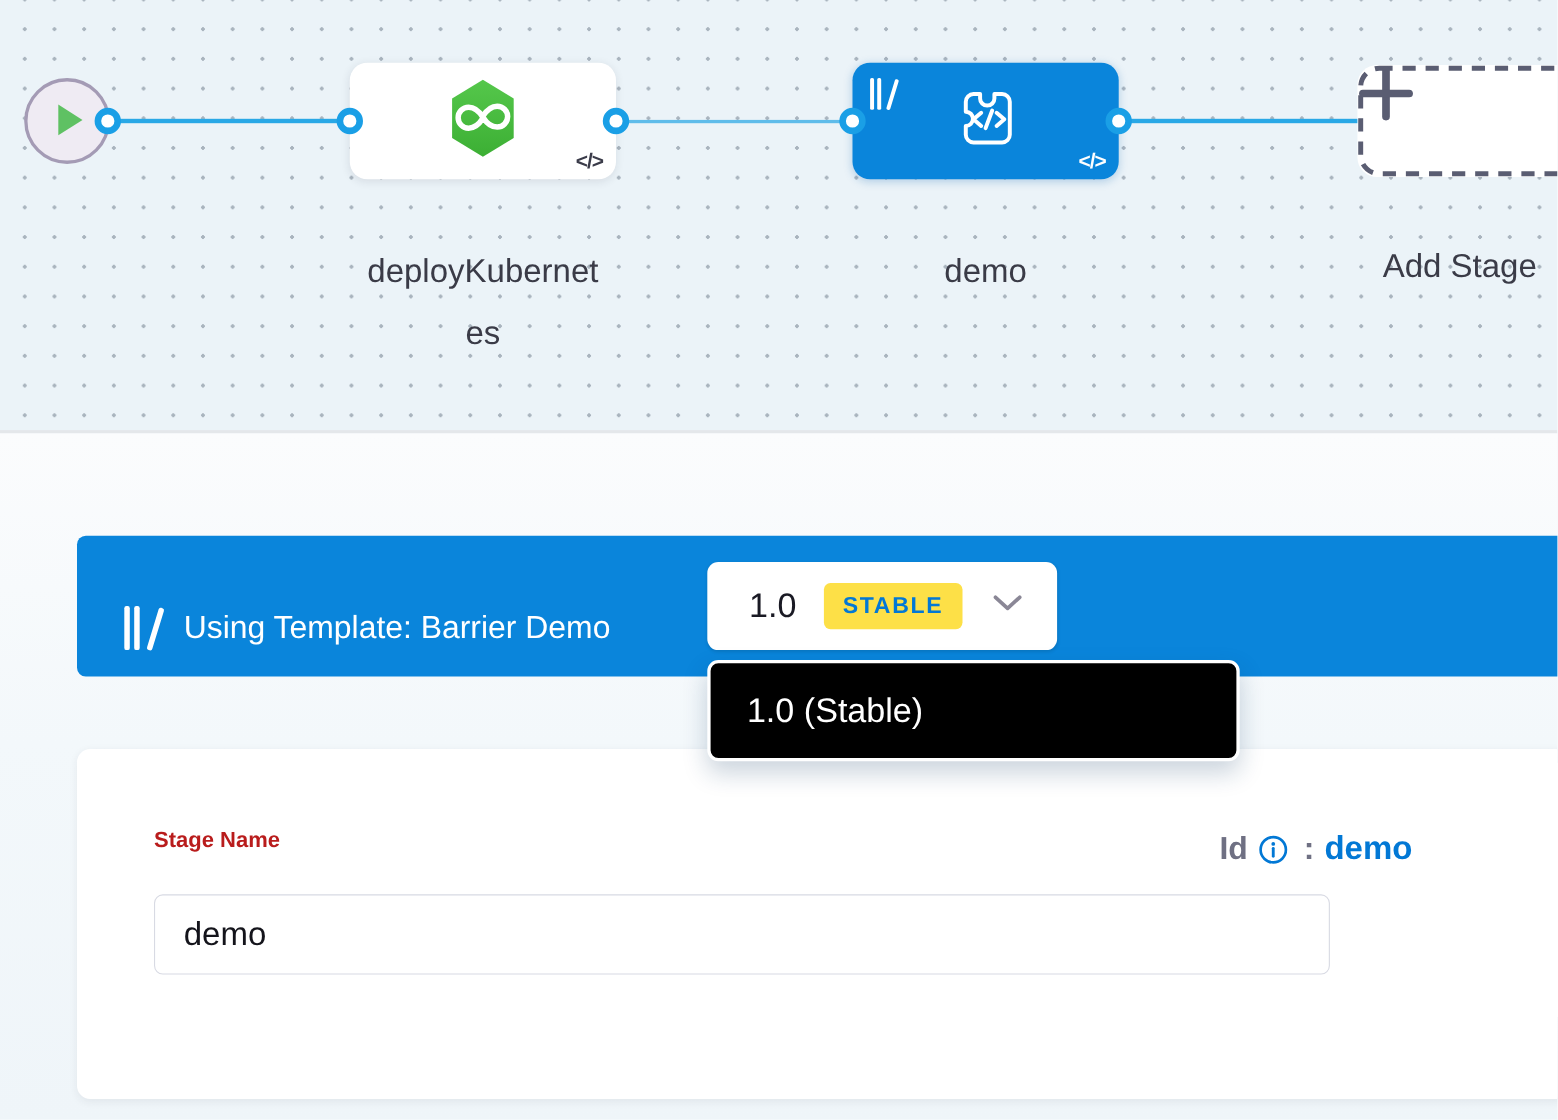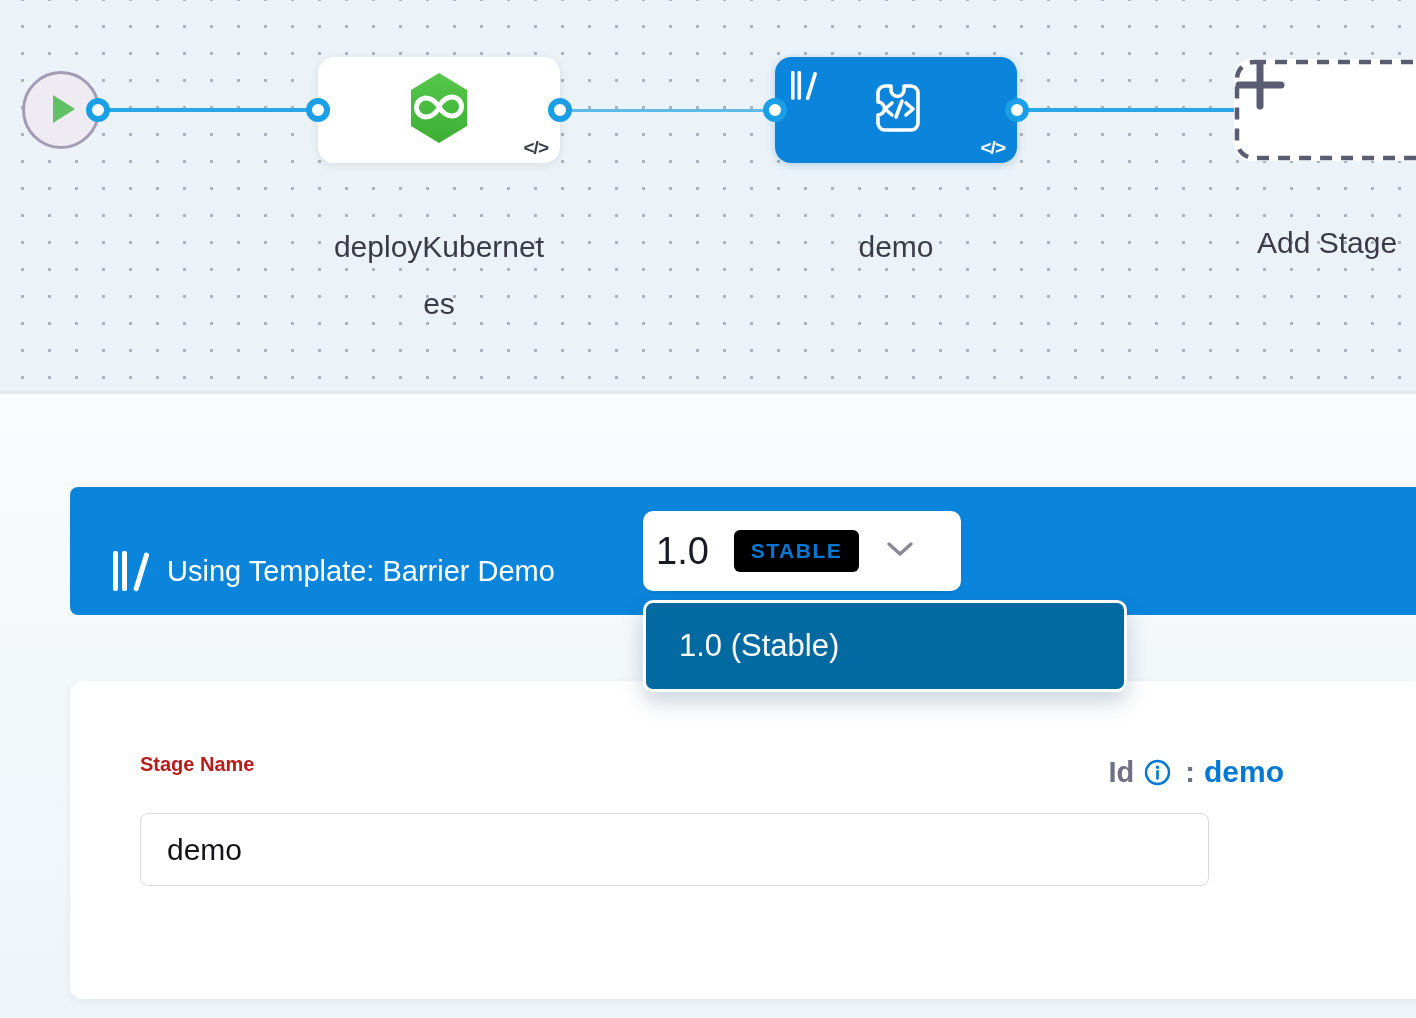--- a/index.html
+++ b/index.html
@@ -51,27 +51,27 @@
   .node-label{position:absolute;color:#3A3B47;font-size:30px;line-height:57px;text-align:center;z-index:2;}
   .label-wrap{word-break:break-all;}
 
   
   .banner{position:absolute;left:70px;top:487px;width:1356px;height:128px;background:#0A85DB;
     border-radius:8px;z-index:4;}
   .banner-inner{position:absolute;left:43px;top:0;height:100%;display:flex;align-items:center;margin-top:20px;}
   .banner-text{color:#fff;font-size:29px;margin-left:24px;}
   .version-box{position:absolute;left:573px;top:24px;width:318px;height:80px;background:#fff;
     border-radius:10px;display:flex;align-items:center;cursor:pointer;box-shadow:0 1px 3px rgba(0,0,0,.12);}
-  .version-num{font-size:38px;color:#1A1A24;margin-left:13px;}
-  .stable-badge{margin-left:25px;background:#000000;color:#0278D5;font-weight:700;font-size:21px;
+  .version-num{font-size:31px;color:#1A1A24;margin-left:38px;}
+  .stable-badge{margin-left:25px;background:#fde047;color:#0278D5;font-weight:700;font-size:21px;
     letter-spacing:1.5px;padding:9px 17px;border-radius:6px;}
   .chev{margin-left:27px;}
 
   
-  .menu{position:absolute;left:643px;top:600px;width:484px;height:92px;background:#0369a1;
+  .menu{position:absolute;left:643px;top:600px;width:484px;height:92px;background:#000000;
     border:3px solid #fff;border-radius:10px;box-sizing:border-box;
     box-shadow:0 10px 22px rgba(20,60,100,.22);z-index:5;display:flex;align-items:center;}
   .menu-item{color:#fff;font-size:31px;padding-left:33px;width:100%;cursor:pointer;}
 
   
   .panel{position:absolute;left:70px;top:681px;width:1356px;height:318px;background:#fff;
     border-radius:12px;box-shadow:0 2px 8px rgba(40,41,61,.07);z-index:3;}
   .stage-name-label{position:absolute;left:70px;top:72px;font-size:20px;font-weight:700;color:#b91c1c;}
   .id-row{position:absolute;right:212px;top:74px;display:flex;align-items:center;gap:9px;font-weight:bold;}
   .id-label{color:#6F7083;font-size:29px;}

